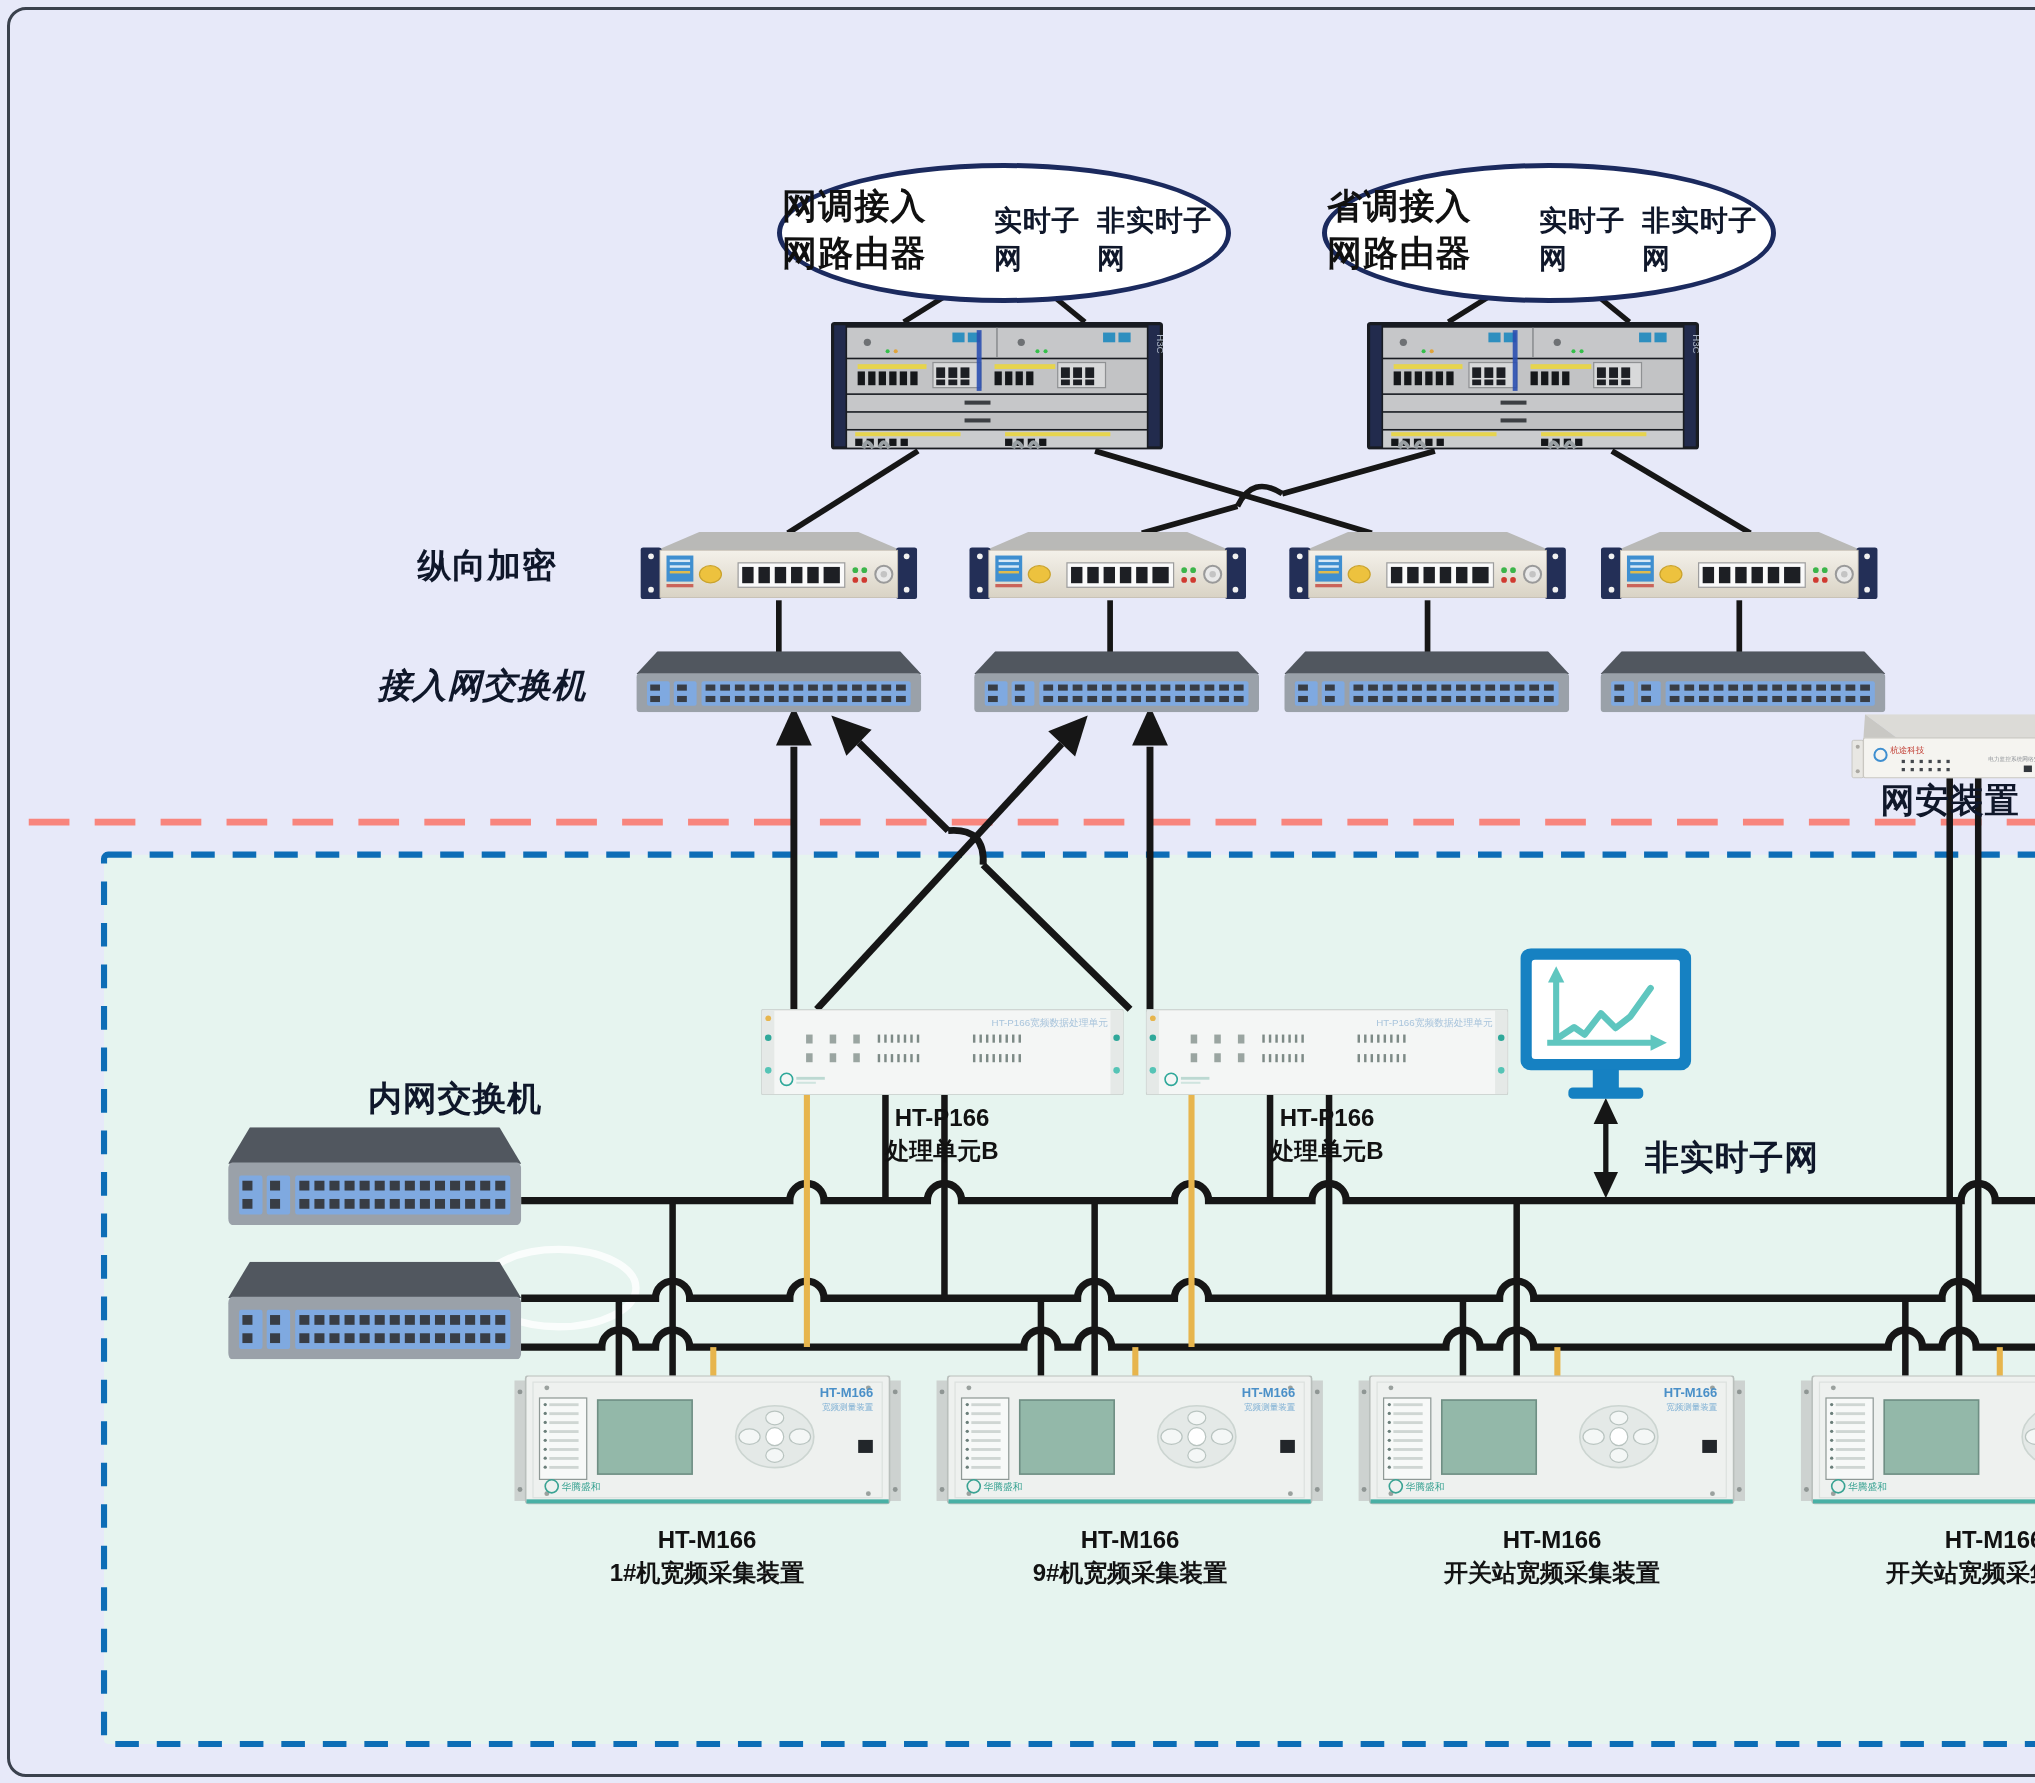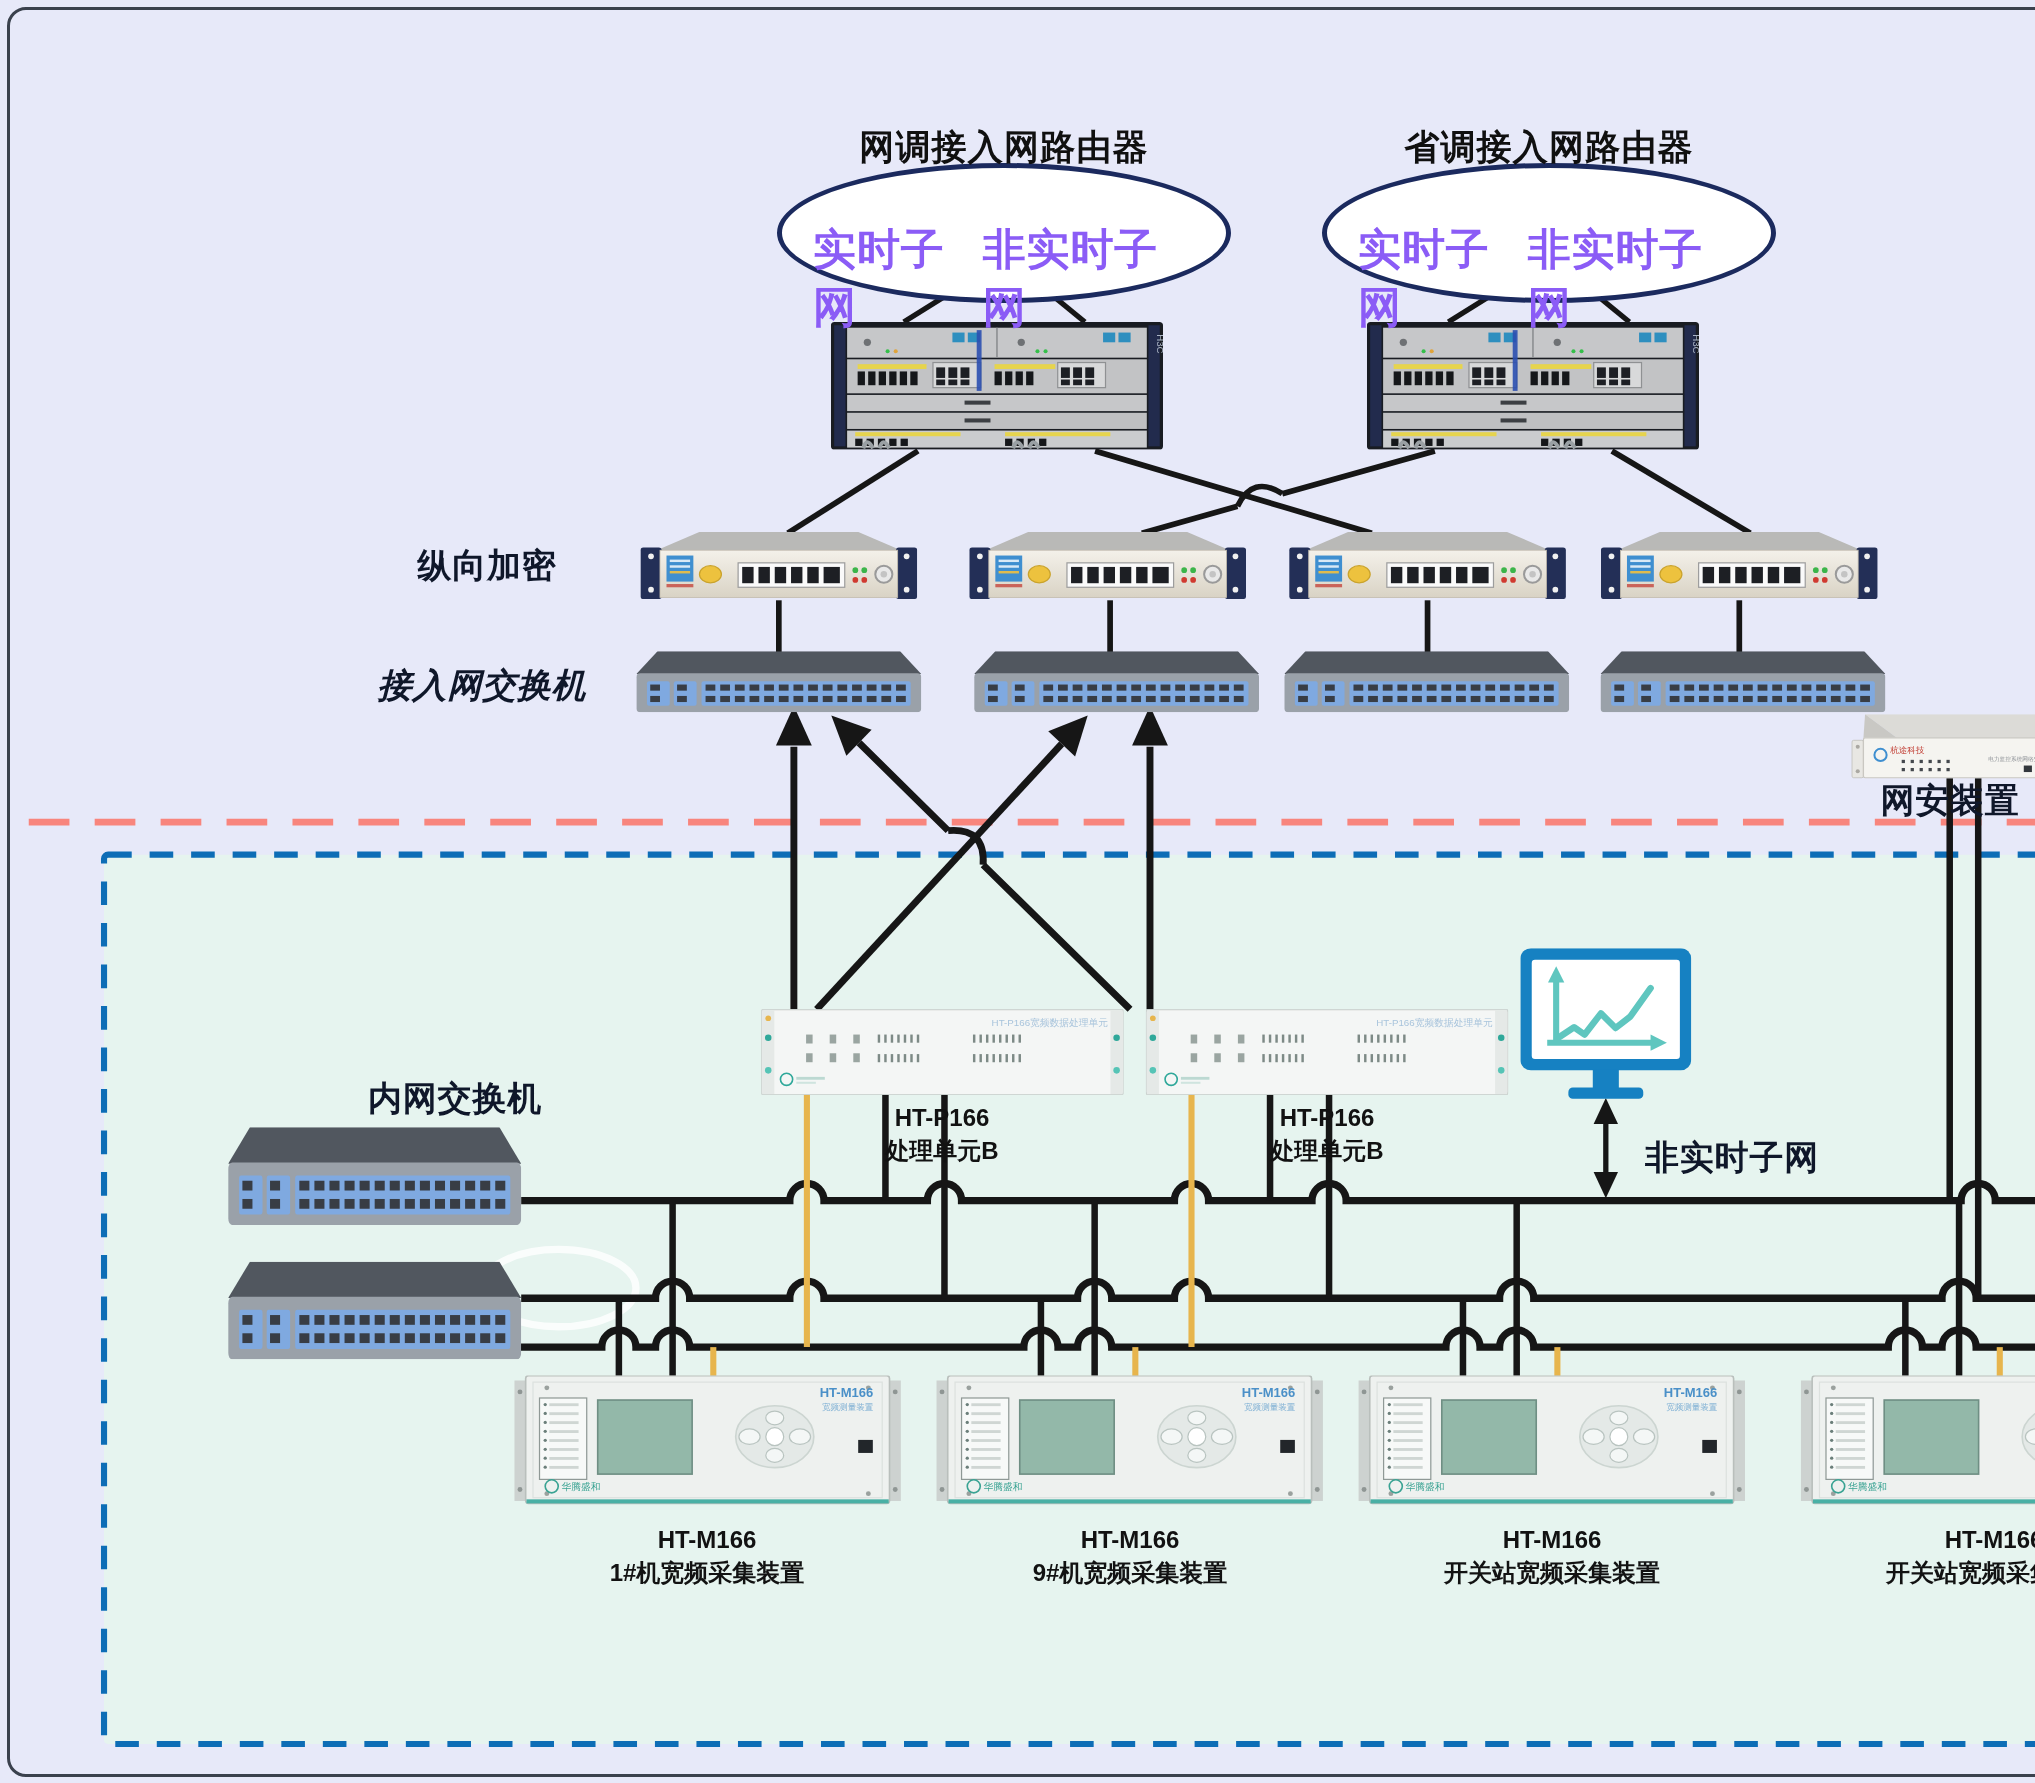--- a/index.html
+++ b/index.html
@@ -6,24 +6,24 @@
   .stage{position:relative;width:2674px;height:1783px;overflow:hidden;
          background:#e7e9f9;font-family:"Liberation Sans","DejaVu Sans",sans-serif;}
   .frame{position:absolute;inset:6.5px;border:3.7px solid #3a414d;border-radius:19px;pointer-events:none;z-index:50;}
   .layer{position:absolute;left:0;top:0;width:2674px;height:1783px;}
   .lbl{position:absolute;transform:translate(-50%,-50%);white-space:nowrap;
        font-size:34px;font-weight:600;color:#0f172a;z-index:20;letter-spacing:0.8px;}
   .lbl2{position:absolute;transform:translateX(-50%);text-align:center;z-index:20;
         font-size:24px;font-weight:600;color:#121212;line-height:1.38;white-space:nowrap;}
   .node{position:absolute;width:444px;height:130px;background:#ffffff;
         border:5.3px solid #1b2a5e;border-radius:50%;z-index:10;
-        display:flex;flex-direction:column;justify-content:center;align-items:center;gap:36px;}
+        display:flex;flex-direction:row;justify-content:center;align-items:center;gap:36px;}
   .node .t{font-size:35px;font-weight:600;color:#101010;margin-top:-5.7px;letter-spacing:1.2px;}
   .node .subs{display:flex;justify-content:space-between;width:86%;margin-top:14px;}
-  .node .subs span{font-size:43px;font-weight:600;color:#8b5cf6;letter-spacing:0.8px;font-family:Liberation Serif, serif;}
+  .node .subs span{font-size:28px;font-weight:600;color:#0f172a;letter-spacing:0.8px;font-family:Liberation Serif, serif;}
 </style>
 </head>
 <body>
 
 <div class="stage">
 
 <svg class="layer" viewBox="0 0 6569 4381">
   <defs>
     <linearGradient id="gEnc" x1="0" y1="0" x2="0" y2="1">
       <stop offset="0" stop-color="#f4f1ea"></stop>

